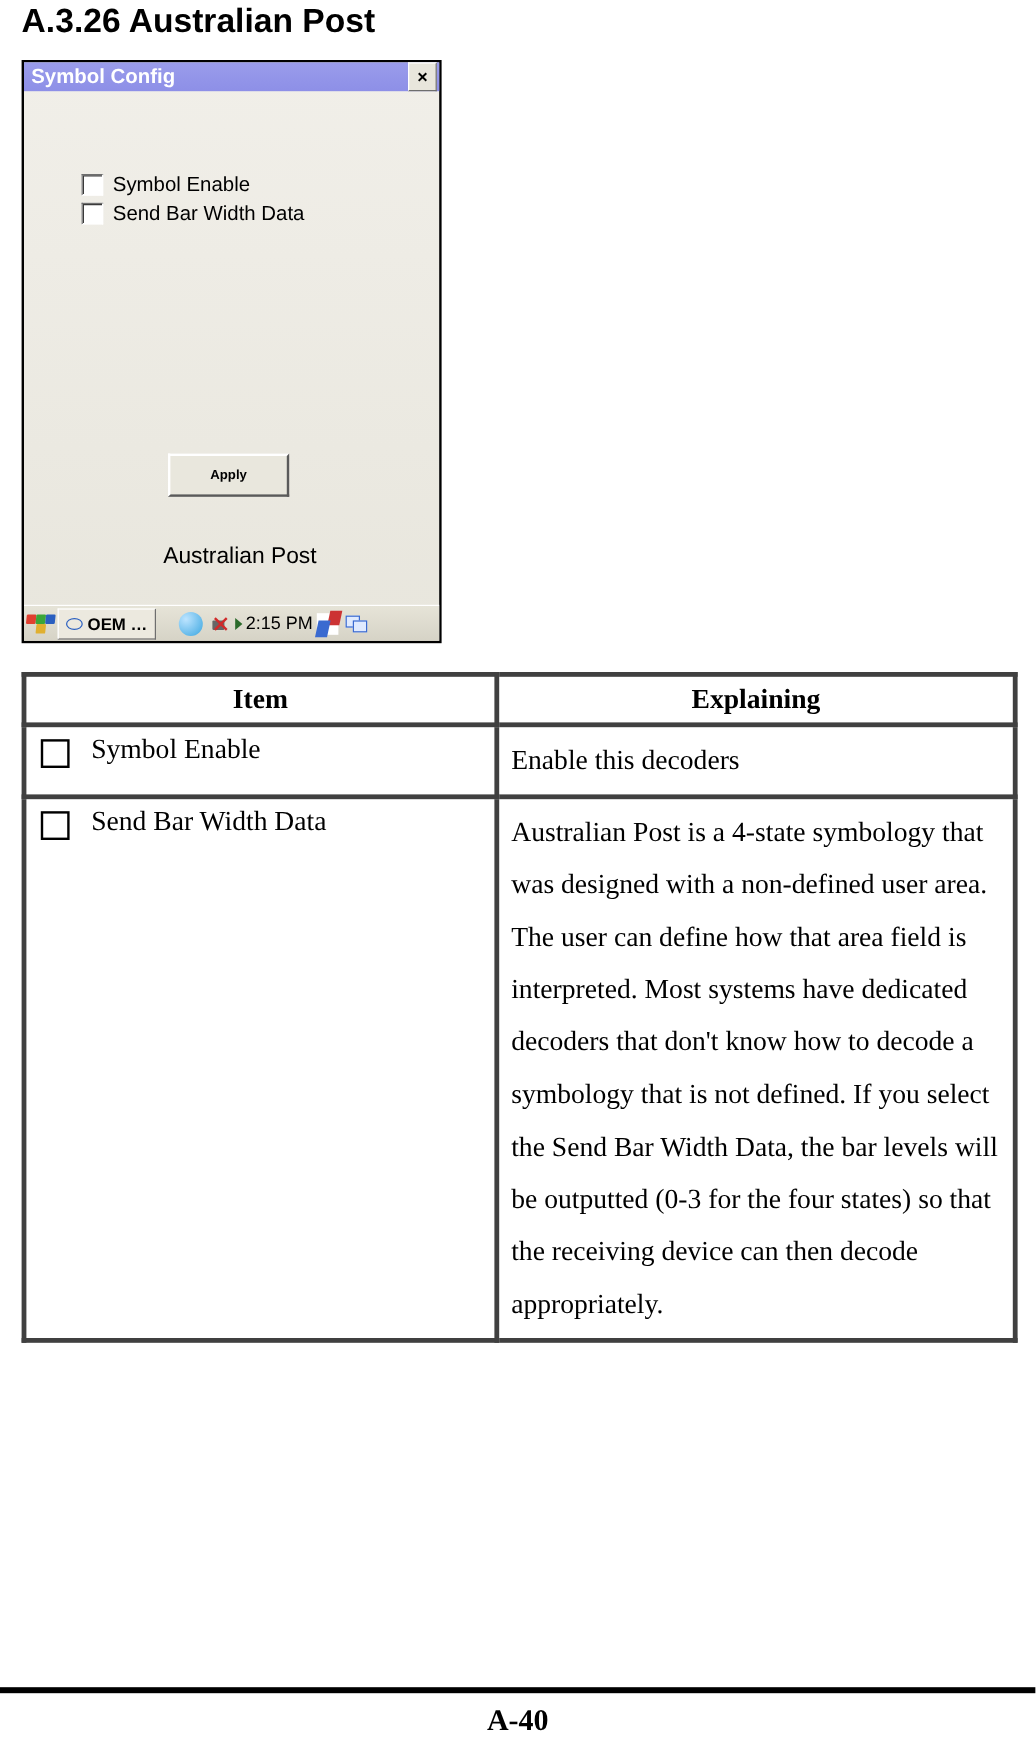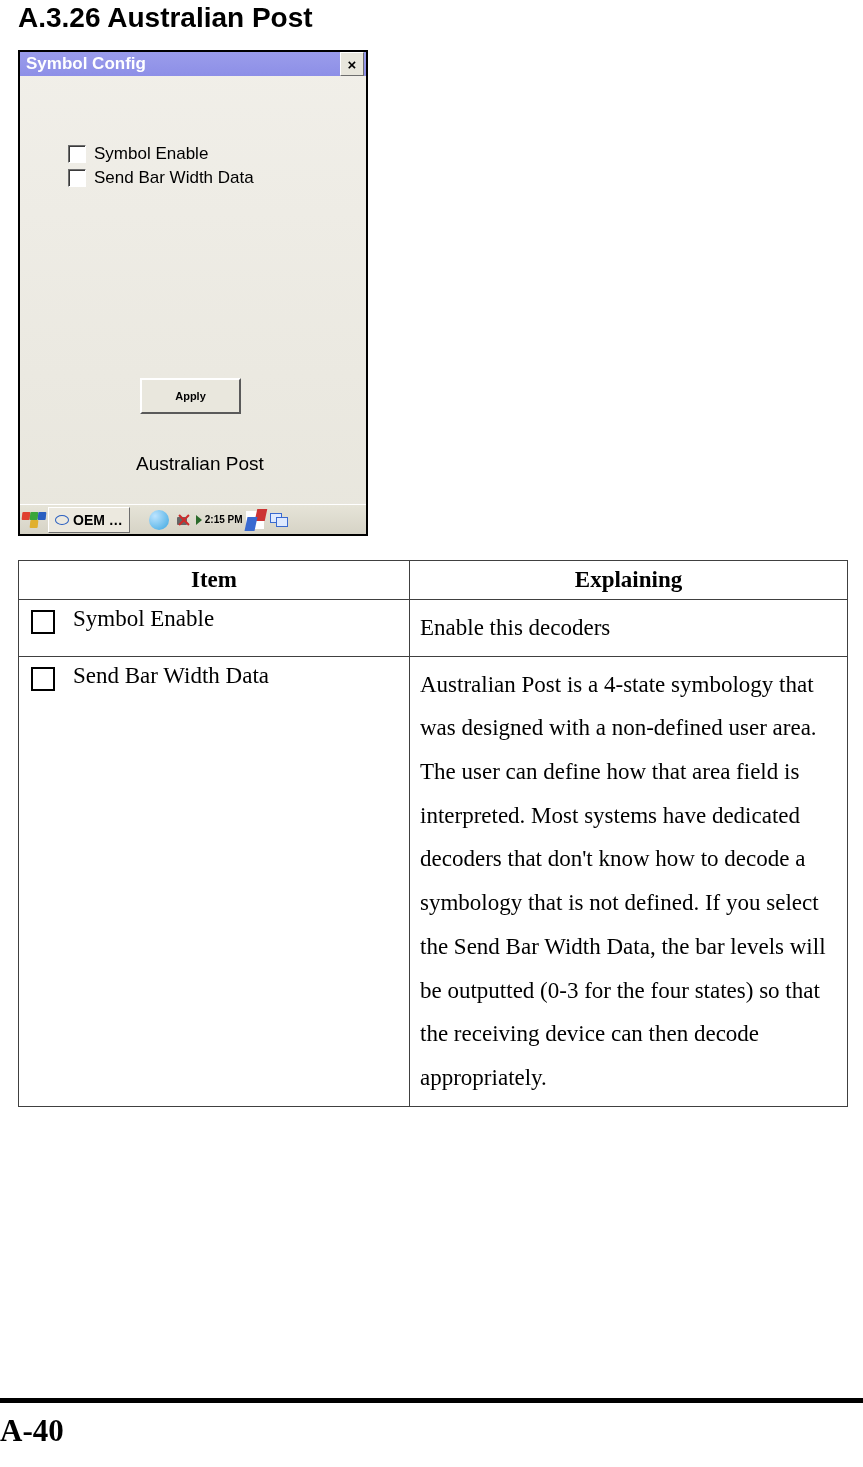--- a/index.html
+++ b/index.html
@@ -195,21 +195,21 @@
   .plug .x1, .plug .x2 {
     position: absolute; width: 14px; height: 2px; background: #d02a2a; top: 8px; left: 2px;
     transform-origin: center;
   }
   .plug .x1 { transform: rotate(45deg); }
   .plug .x2 { transform: rotate(-45deg); }
   .tri-right {
     width: 0; height: 0; border-top: 5px solid transparent; border-bottom: 5px solid transparent;
     border-left: 6px solid #2a6a2a; margin-right: 3px;
   }
-  .clock { font-weight: bold; font-size: 10px; margin-right: 0; }
+  .clock { font-weight: normal; font-size: 15px; margin-right: 0; }
   .tray-icon {
     width: 20px; height: 18px; margin: 0 2px; display:flex; align-items:center; justify-content:center;
   }
   .cal-icon {
     width: 18px; height: 18px; background: #fff;
     position: relative;
   }
   .cal-icon::before {
     content: ""; position: absolute; left: 10px; top: -2px; width: 10px; height: 12px;
     background: #c33; transform: skewX(-12deg);
@@ -235,21 +235,21 @@
     font-size: 23px;
     margin: 6px 0 14px 0;
   }
 
   table.func {
     border-collapse: collapse;
     width: 830px;
     font-size: 23px;
   }
   table.func th, table.func td {
-    border: 1px solid #404040;
+    border: 4px solid #404040;
     padding: 6px 10px;
     vertical-align: top;
     text-align: left;
   }
   table.func th {
     font-weight: bold;
     text-align: center;
   }
   .item-cell {
     display: flex;
@@ -270,22 +270,23 @@
   .page-footer {
     position: absolute;
     left: 0; right: 0;
     bottom: 18px;
   }
   .footer-rule {
     height: 5px;
     background: #000;
   }
   .footer-text {
-    font-weight: bold;
-    font-size: 31px;
+    text-align: center;
+    font-weight: bold;
+    font-size: 25px;
     margin-top: 10px;
   }
 </style>
 </head>
 <body>
 
 <div class="page">
 
   <h2 class="section-heading">A.3.26 Australian Post</h2>
 

